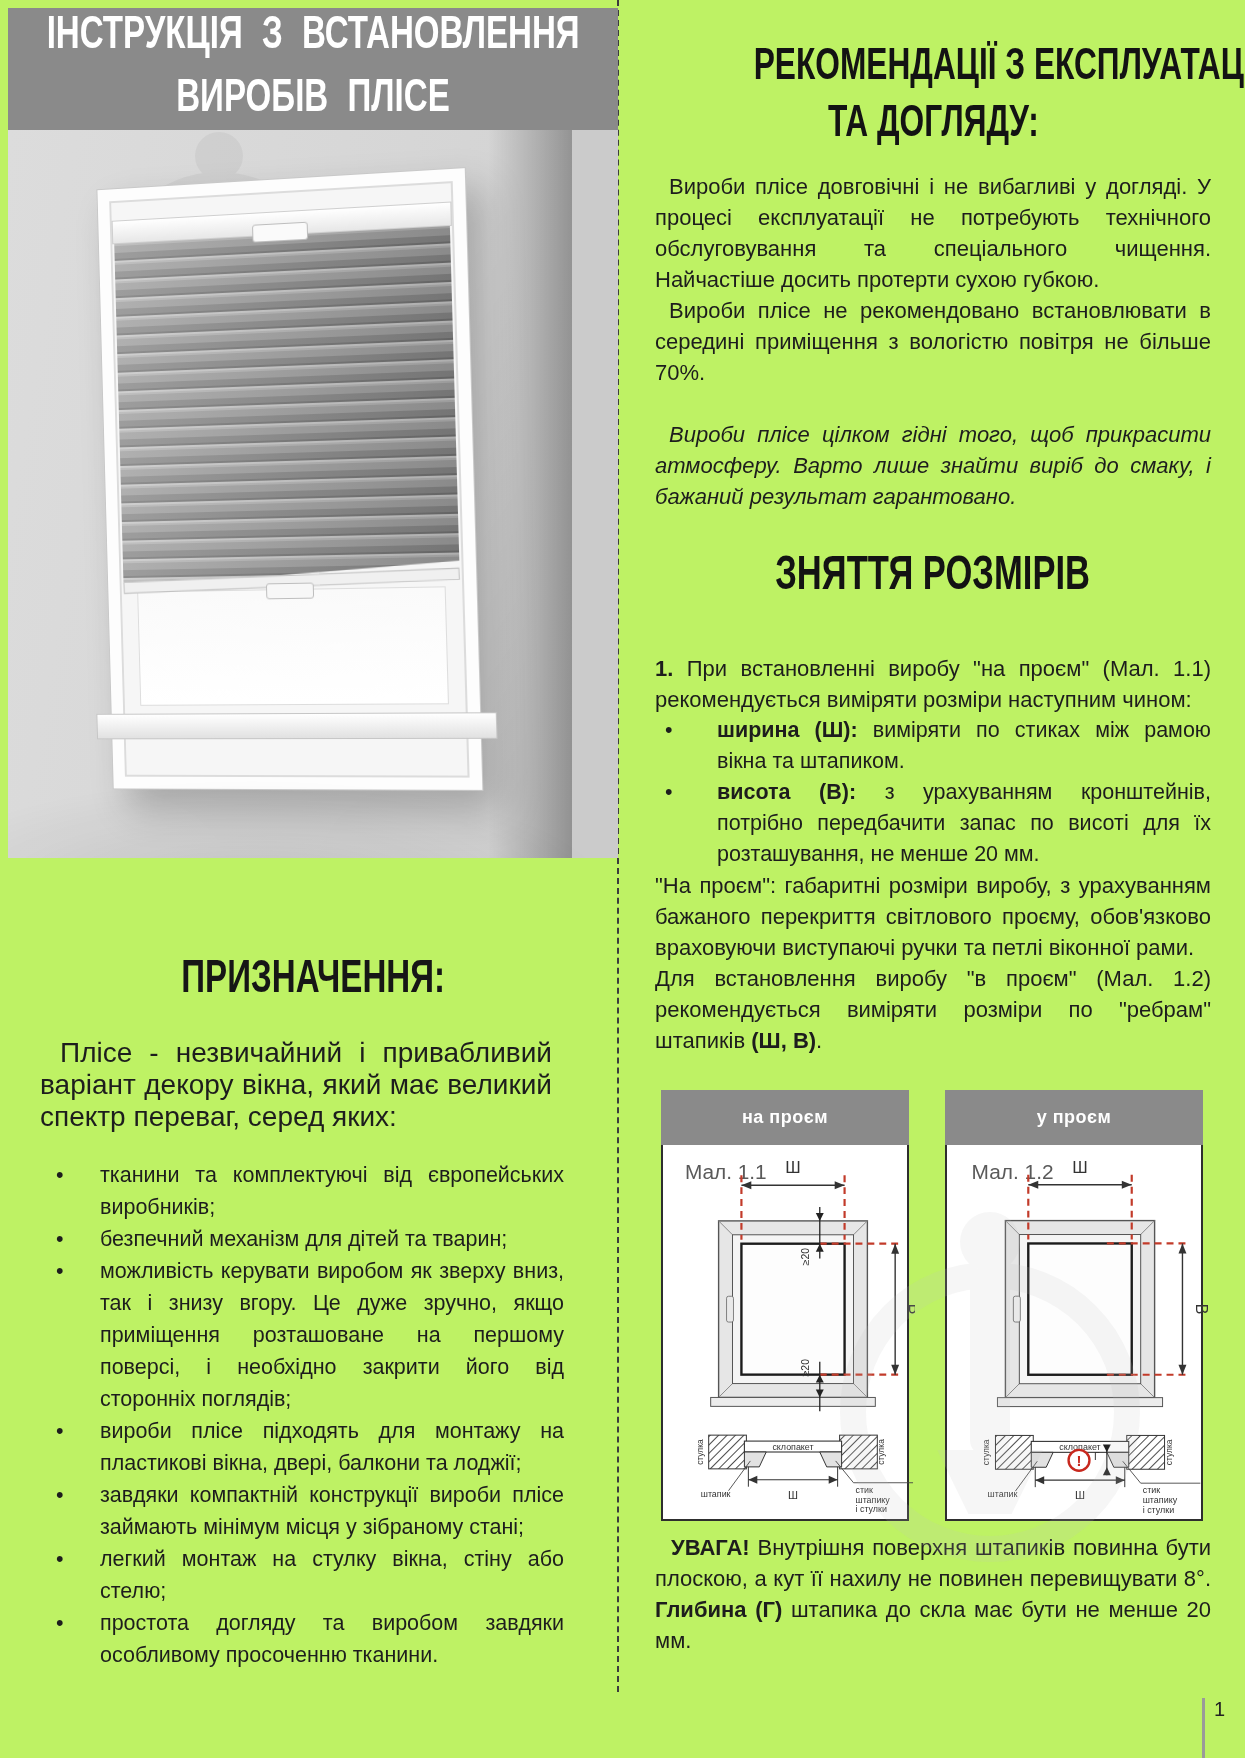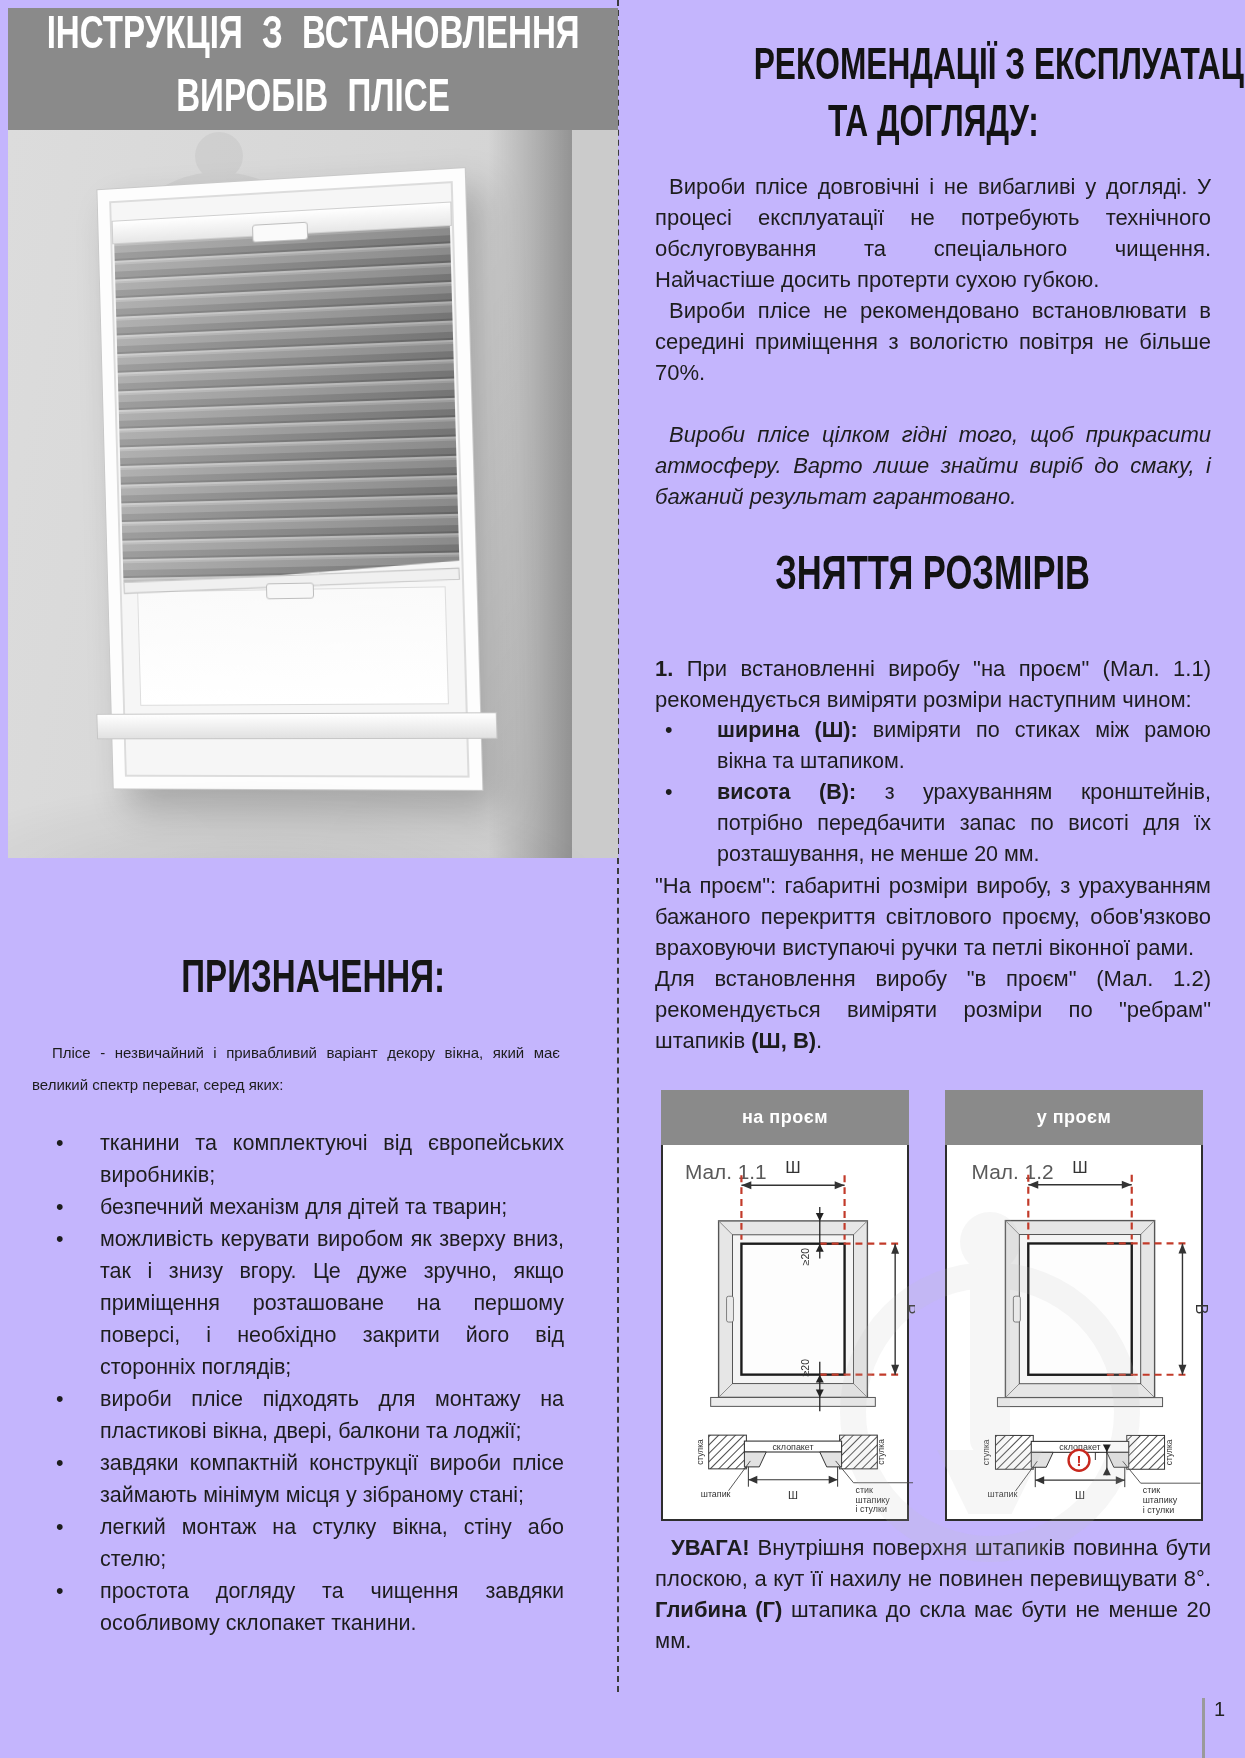--- a/index.html
+++ b/index.html
@@ -1,16 +1,16 @@
 <!DOCTYPE html>
 <html><head>
 <meta charset="utf-8">
 <style>
   html,body{margin:0;padding:0;background:#e9e9e9;}
-  .page{position:relative;width:1245px;height:1758px;background:#c4b5fd;margin:0 auto;
+  .page{position:relative;width:1245px;height:1758px;background:#bef264;margin:0 auto;
         font-family:"Liberation Sans",sans-serif;color:#1d1d1d;overflow:hidden;}
 
   
   .sep{position:absolute;left:617px;top:0;height:1692px;width:0;border-left:2px dashed #3c3c3c;}
 
   
   .left-header{position:absolute;left:8px;top:8px;width:610px;height:122px;background:#8a8a8a;
                display:flex;flex-direction:column;justify-content:center;align-items:center;}
   .left-header .line{text-align:center;line-height:52px;}
   .cond{display:inline-block;transform:scaleX(0.72);transform-origin:50% 50%;white-space:nowrap;}
@@ -55,21 +55,21 @@
   .rail-tab{position:absolute;left:50%;top:404px;width:46px;height:14px;margin-left:-23px;
        background:#f7f7f7;border:1px solid #bdbdbd;border-radius:3px;z-index:3;}
   .glass{position:absolute;left:30px;right:30px;top:410px;bottom:84px;
        background:linear-gradient(180deg,#fafafa,#ffffff);border:1px solid #dddddd;}
   .sill{position:absolute;left:-16px;right:-16px;bottom:50px;height:24px;
        background:linear-gradient(180deg,#ffffff,#e1e1e1);border:1px solid #c6c6c6;}
 
   .purpose{position:absolute;left:8px;top:949px;width:610px;}
   .purpose .heading{text-align:center;margin:0 0 34px 0;}
   .purpose .heading .cond{font-size:46px;font-weight:700;color:#161616;}
-  .purpose .intro{margin:0;padding:0 58px 0 24px;font-size:15px;line-height:32px;
+  .purpose .intro{margin:8px;padding:0 58px 0 24px;font-size:28px;line-height:32px;
        text-align:justify;text-indent:20px;}
   .purpose ul{margin:26px 0 0 0;padding:0 54px 0 92px;list-style:none;}
   .purpose li{position:relative;font-size:21.5px;line-height:32px;text-align:justify;margin:0;}
   .purpose li::before{content:"•";position:absolute;left:-44px;top:0;color:#1d1d1d;}
 
   
   .right-col{position:absolute;left:655px;top:40px;width:556px;height:1712px;}
   .care-title{text-align:center;line-height:47px;margin-bottom:17px;}
   .care-title .cond{font-size:44px;font-weight:700;color:#131313;}
   .right-col p{margin:0;font-size:22px;line-height:31px;text-align:justify;}
@@ -136,21 +136,21 @@
   <div class="purpose">
     <div class="heading"><span class="cond">ПРИЗНАЧЕННЯ:</span></div>
     <p class="intro">Плісе - незвичайний і привабливий варіант декору вікна, який має великий спектр переваг, серед яких:</p>
     <ul>
       <li>тканини та комплектуючі від європейських виробників;</li>
       <li>безпечний механізм для дітей та тварин;</li>
       <li>можливість керувати виробом як зверху вниз, так і знизу вгору. Це дуже зручно, якщо приміщення розташоване на першому поверсі, і необхідно закрити його від сторонніх поглядів;</li>
       <li>вироби плісе підходять для монтажу на пластикові вікна, двері, балкони та лоджії;</li>
       <li>завдяки компактній конструкції вироби плісе займають мінімум місця у зібраному стані;</li>
       <li>легкий монтаж на стулку вікна, стіну або стелю;</li>
-      <li>простота догляду та чищення завдяки особливому склопакет тканини.</li>
+      <li>простота догляду та виробом завдяки особливому просоченню тканини.</li>
     </ul>
   </div>
 
   <div class="right-col">
 
     <div class="care-title">
       <div><span class="cond">РЕКОМЕНДАЦІЇ З ЕКСПЛУАТАЦІЇ</span></div>
       <div><span class="cond">ТА ДОГЛЯДУ:</span></div>
     </div>
 

